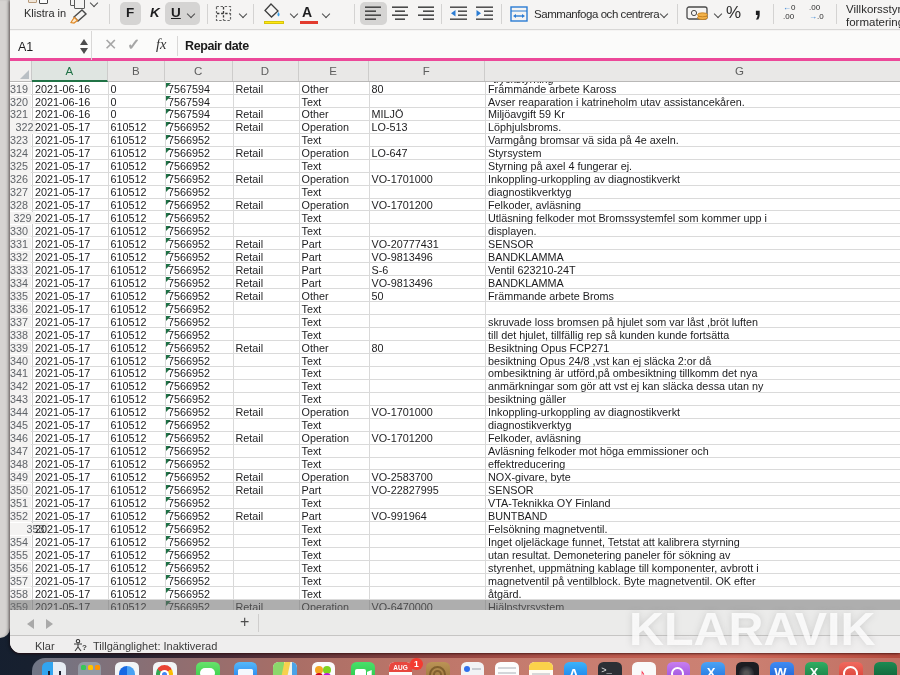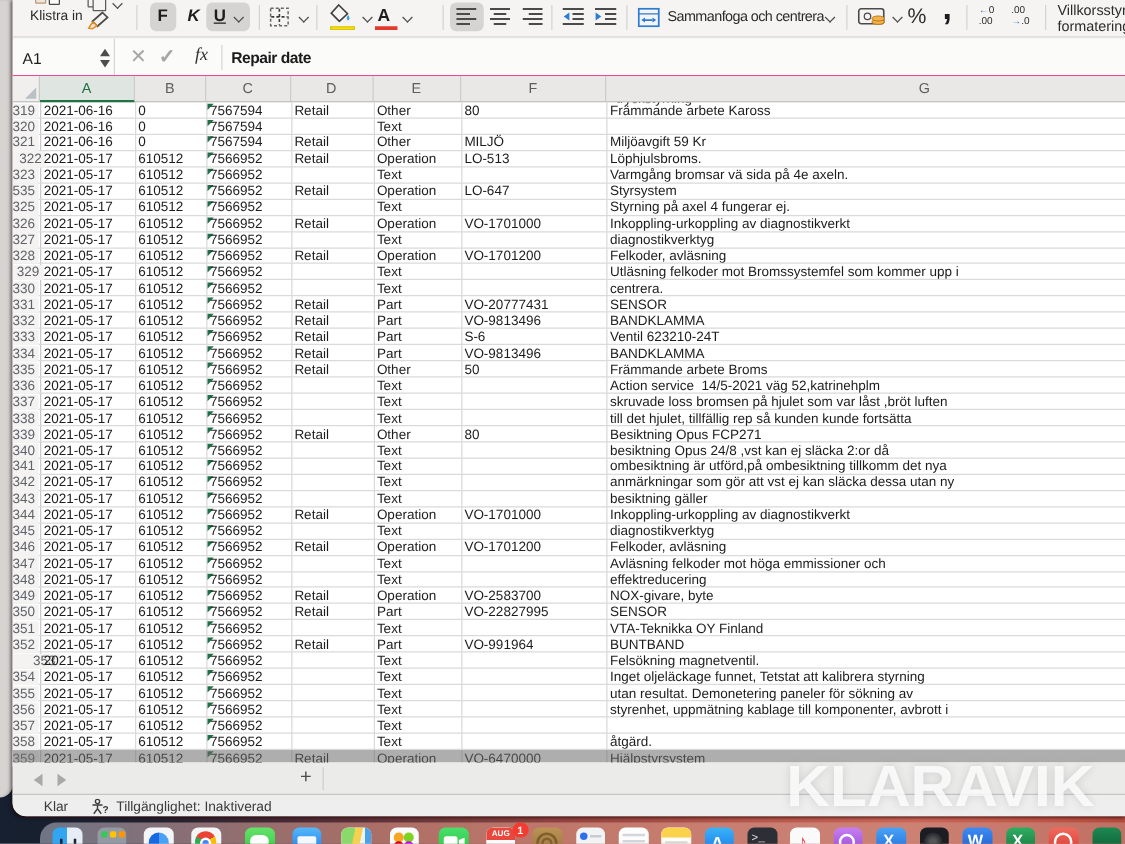--- a/index.html
+++ b/index.html
@@ -15,21 +15,21 @@
 
 
 #ribbon { position:absolute; left:0; top:0; width:890px; height:30px; background:#f5f4f3; border-bottom:1px solid #d8d7d6; }
 .sep { position:absolute; top:4px; width:1px; height:20px; background:#d4d3d2; }
 .btn { position:absolute; top:2px; height:23px; background:#d5d4d3; border-radius:5px; }
 .chev { position:absolute; width:7px; height:7px; }
 .chev:after { content:""; position:absolute; left:0; top:0; width:5px; height:5px; border-right:1.4px solid #4d4d4d; border-bottom:1.4px solid #4d4d4d; transform:rotate(45deg); }
 .icx { position:absolute; color:#3a3a3a; }
 
 
-#fbar { position:absolute; left:0; top:31px; width:890px; height:30px; background:#fbfbfa; border-bottom:1px solid #ec4899; }
+#fbar { position:absolute; left:0; top:31px; width:890px; height:30px; background:#fbfbfa; border-bottom:3px solid #ec4899; }
 
 
 #hdr { position:absolute; left:0; top:61px; width:890px; height:21px; background:#e9e8e7; border-bottom:1px solid #b9b8b7; }
 .hc { position:absolute; top:0; height:20px; line-height:20px; text-align:center; font-size:11.5px; color:#5e5e5e; border-right:1px solid #cdcccb; }
 .hca { background:#dfe5e1; color:#1e7145; border-bottom:2px solid #217346; height:21px; }
 #corner { position:absolute; left:0; top:61px; width:22px; height:21px; border-right:1px solid #c9c9c9; border-bottom:1px solid #b9b8b7; background:#f0efee; }
 #corner:after { content:""; position:absolute; right:2px; bottom:2px; width:0; height:0; border-left:9px solid transparent; border-bottom:9px solid #b9bfc4; }
 
 
 #grid { position:absolute; left:0; top:82px; width:890px; height:531px; background:#fff; }
@@ -226,20 +226,21 @@
         <div class="cl" style="left:361.5px">80</div>
         <div class="cl" style="left:478.0px">Främmande arbete Kaross</div>
       </div>
 <div class="row" style="top:12.95px">
         <div class="gut" style="left:0;width:21px">320</div>
         <div class="cl" style="left:25.0px">2021-06-16</div>
         <div class="cl" style="left:100.5px">0</div>
         <div class="cl" style="left:155.0px"><span class="tri"></span></div>
         <div class="cl" style="left:158.0px">7567594</div>
         <div class="cl" style="left:291.5px">Text</div>
+        <div class="cl" style="left:478.0px">Avser reaparation i katrineholm utav assistancekåren.</div>
       </div>
 <div class="row" style="top:25.90px">
         <div class="gut" style="left:0;width:21px">321</div>
         <div class="cl" style="left:25.0px">2021-06-16</div>
         <div class="cl" style="left:100.5px">0</div>
         <div class="cl" style="left:155.0px"><span class="tri"></span></div>
         <div class="cl" style="left:158.0px">7567594</div>
         <div class="cl" style="left:225.5px">Retail</div>
         <div class="cl" style="left:291.5px">Other</div>
         <div class="cl" style="left:361.5px">MILJÖ</div>
@@ -259,21 +260,21 @@
 <div class="row" style="top:51.80px">
         <div class="gut" style="left:0;width:21px">323</div>
         <div class="cl" style="left:25.0px">2021-05-17</div>
         <div class="cl" style="left:100.5px">610512</div>
         <div class="cl" style="left:155.0px"><span class="tri"></span></div>
         <div class="cl" style="left:158.0px">7566952</div>
         <div class="cl" style="left:291.5px">Text</div>
         <div class="cl" style="left:478.0px">Varmgång bromsar vä sida på 4e axeln.</div>
       </div>
 <div class="row" style="top:64.75px">
-        <div class="gut" style="left:0;width:21px">535</div>
+        <div class="gut" style="left:0;width:21px">324</div>
         <div class="cl" style="left:25.0px">2021-05-17</div>
         <div class="cl" style="left:100.5px">610512</div>
         <div class="cl" style="left:155.0px"><span class="tri"></span></div>
         <div class="cl" style="left:158.0px">7566952</div>
         <div class="cl" style="left:225.5px">Retail</div>
         <div class="cl" style="left:291.5px">Operation</div>
         <div class="cl" style="left:361.5px">LO-647</div>
         <div class="cl" style="left:478.0px">Styrsystem</div>
       </div>
 <div class="row" style="top:77.70px">
@@ -325,21 +326,21 @@
         <div class="cl" style="left:291.5px">Text</div>
         <div class="cl" style="left:478.0px">Utläsning felkoder mot Bromssystemfel som kommer upp i</div>
       </div>
 <div class="row" style="top:142.45px">
         <div class="gut" style="left:0;width:21px">330</div>
         <div class="cl" style="left:25.0px">2021-05-17</div>
         <div class="cl" style="left:100.5px">610512</div>
         <div class="cl" style="left:155.0px"><span class="tri"></span></div>
         <div class="cl" style="left:158.0px">7566952</div>
         <div class="cl" style="left:291.5px">Text</div>
-        <div class="cl" style="left:478.0px">centrera.</div>
+        <div class="cl" style="left:478.0px">displayen.</div>
       </div>
 <div class="row" style="top:155.40px">
         <div class="gut" style="left:0;width:21px">331</div>
         <div class="cl" style="left:25.0px">2021-05-17</div>
         <div class="cl" style="left:100.5px">610512</div>
         <div class="cl" style="left:155.0px"><span class="tri"></span></div>
         <div class="cl" style="left:158.0px">7566952</div>
         <div class="cl" style="left:225.5px">Retail</div>
         <div class="cl" style="left:291.5px">Part</div>
         <div class="cl" style="left:361.5px">VO-20777431</div>
@@ -389,21 +390,20 @@
         <div class="cl" style="left:361.5px">50</div>
         <div class="cl" style="left:478.0px">Främmande arbete Broms</div>
       </div>
 <div class="row" style="top:220.15px">
         <div class="gut" style="left:0;width:21px">336</div>
         <div class="cl" style="left:25.0px">2021-05-17</div>
         <div class="cl" style="left:100.5px">610512</div>
         <div class="cl" style="left:155.0px"><span class="tri"></span></div>
         <div class="cl" style="left:158.0px">7566952</div>
         <div class="cl" style="left:291.5px">Text</div>
-        <div class="cl" style="left:478.0px">Action service  14/5-2021 väg 52,katrinehplm</div>
       </div>
 <div class="row" style="top:233.10px">
         <div class="gut" style="left:0;width:21px">337</div>
         <div class="cl" style="left:25.0px">2021-05-17</div>
         <div class="cl" style="left:100.5px">610512</div>
         <div class="cl" style="left:155.0px"><span class="tri"></span></div>
         <div class="cl" style="left:158.0px">7566952</div>
         <div class="cl" style="left:291.5px">Text</div>
         <div class="cl" style="left:478.0px">skruvade loss bromsen på hjulet som var låst ,bröt luften</div>
       </div>
@@ -590,20 +590,21 @@
         <div class="cl" style="left:291.5px">Text</div>
         <div class="cl" style="left:478.0px">styrenhet, uppmätning kablage till komponenter, avbrott i</div>
       </div>
 <div class="row" style="top:492.10px">
         <div class="gut" style="left:0;width:21px">357</div>
         <div class="cl" style="left:25.0px">2021-05-17</div>
         <div class="cl" style="left:100.5px">610512</div>
         <div class="cl" style="left:155.0px"><span class="tri"></span></div>
         <div class="cl" style="left:158.0px">7566952</div>
         <div class="cl" style="left:291.5px">Text</div>
+        <div class="cl" style="left:478.0px">magnetventil på ventilblock. Byte magnetventil. OK efter</div>
       </div>
 <div class="row" style="top:505.05px">
         <div class="gut" style="left:0;width:21px">358</div>
         <div class="cl" style="left:25.0px">2021-05-17</div>
         <div class="cl" style="left:100.5px">610512</div>
         <div class="cl" style="left:155.0px"><span class="tri"></span></div>
         <div class="cl" style="left:158.0px">7566952</div>
         <div class="cl" style="left:291.5px">Text</div>
         <div class="cl" style="left:478.0px">åtgärd.</div>
       </div>

